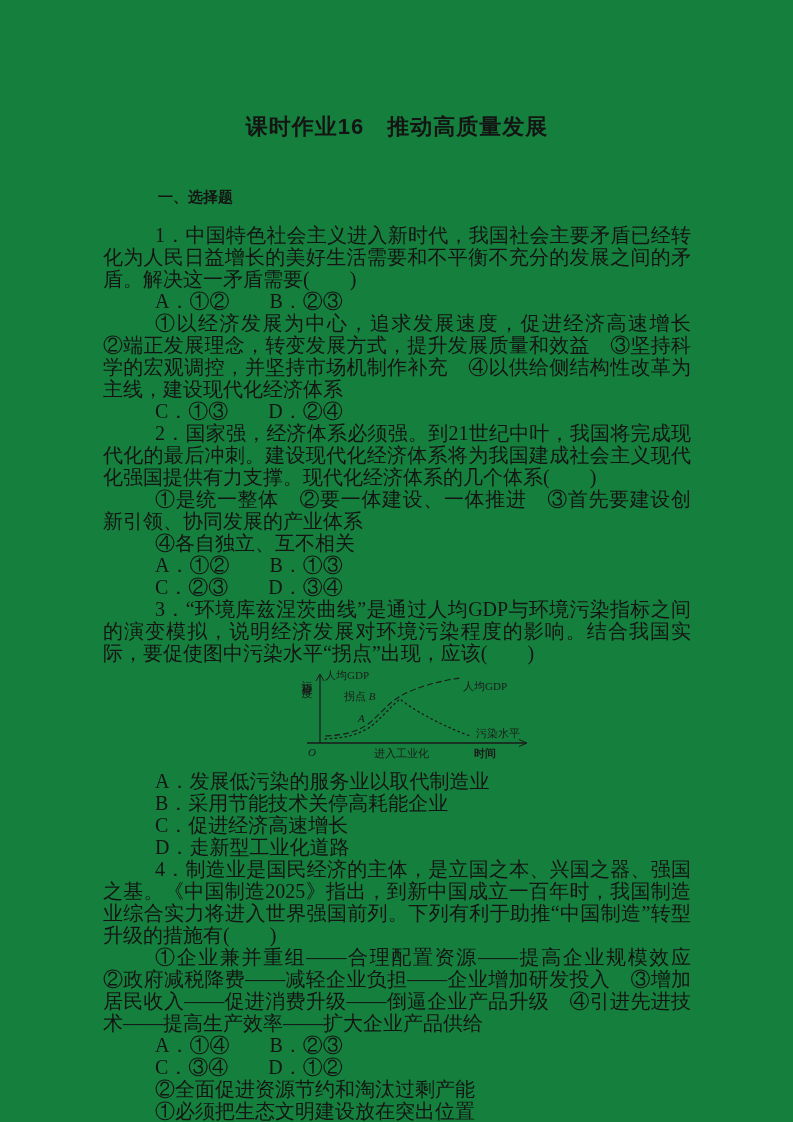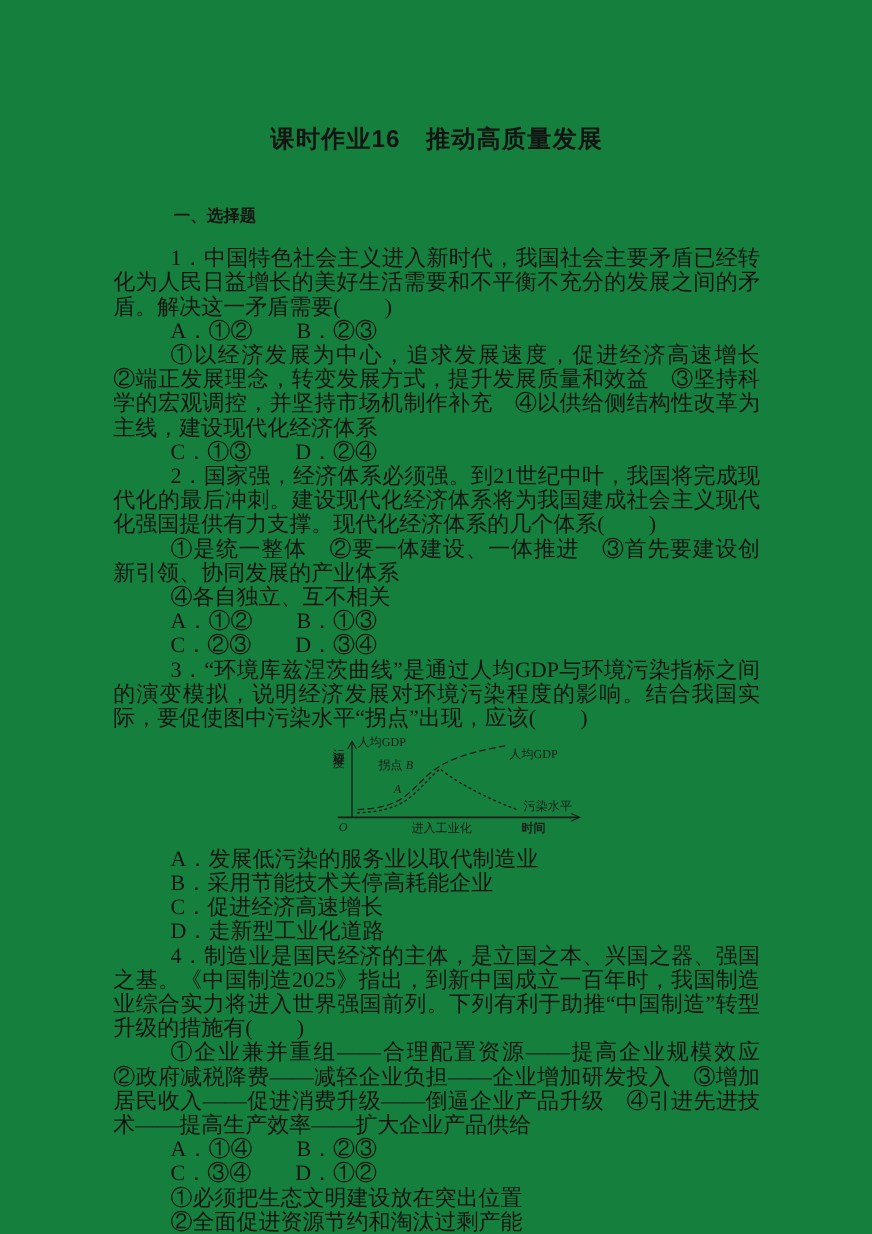--- a/index.html
+++ b/index.html
@@ -114,17 +114,17 @@
     <p class="para">A．发展低污染的服务业以取代制造业</p>
     <p class="para">B．采用节能技术关停高耗能企业</p>
     <p class="para">C．促进经济高速增长</p>
     <p class="para">D．走新型工业化道路</p>
 
     <p class="para">4．制造业是国民经济的主体，是立国之本、兴国之器、强国之基。《中国制造2025》指出，到新中国成立一百年时，我国制造业综合实力将进入世界强国前列。下列有利于助推“中国制造”转型升级的措施有(　　)</p>
     <p class="para">①企业兼并重组——合理配置资源——提高企业规模效应　②政府减税降费——减轻企业负担——企业增加研发投入　③增加居民收入——促进消费升级——倒逼企业产品升级　④引进先进技术——提高生产效率——扩大企业产品供给</p>
     <p class="para">A．①④　　B．②③</p>
     <p class="para">C．③④　　D．①②</p>
 
+    <p class="para">②全面促进资源节约和淘汰过剩产能</p>
     <p class="para">①必须把生态文明建设放在突出位置</p>
-    <p class="para">②全面促进资源节约和淘汰过剩产能</p>
 
   </div>
 </div>
 
 </body></html>

